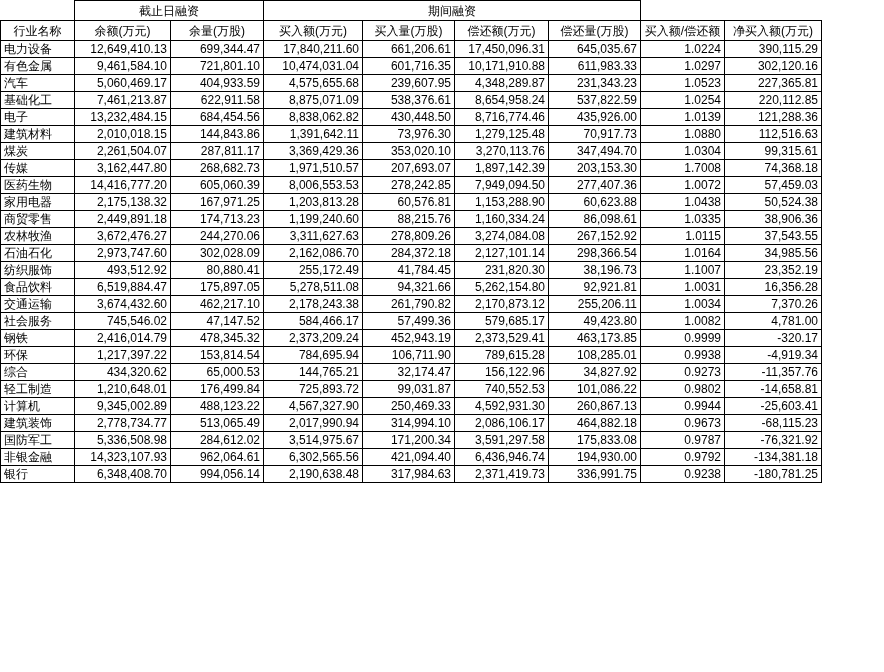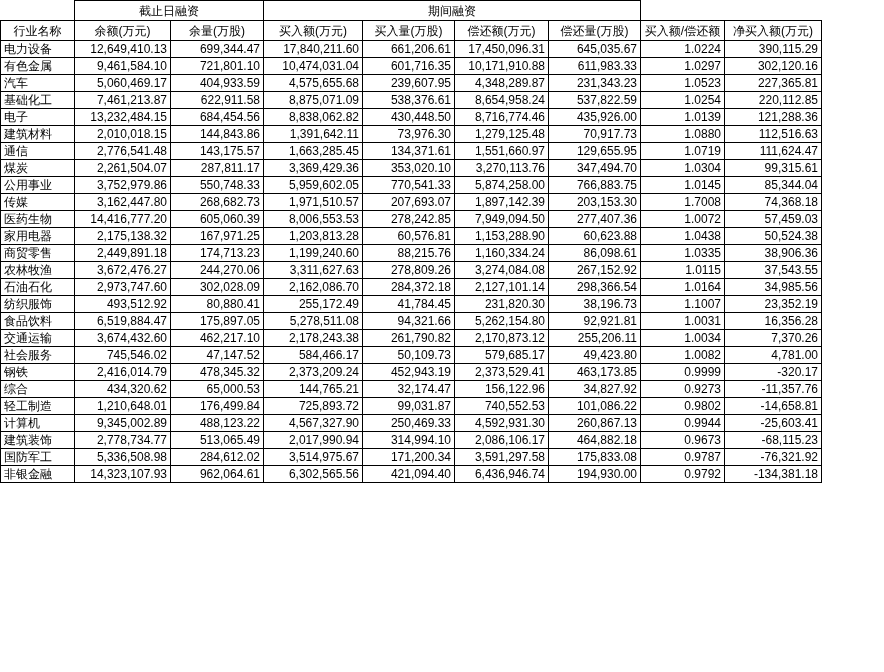--- a/index.html
+++ b/index.html
@@ -155,53 +155,31 @@
         <td class="num">2,010,018.15</td>
         <td class="num">144,843.86</td>
         <td class="num">1,391,642.11</td>
         <td class="num">73,976.30</td>
         <td class="num">1,279,125.48</td>
         <td class="num">70,917.73</td>
         <td class="num">1.0880</td>
         <td class="num">112,516.63</td>
       </tr>
       <tr>
-        <td class="nm">通信</td>
-        <td class="num">2,776,541.48</td>
-        <td class="num">143,175.57</td>
-        <td class="num">1,663,285.45</td>
-        <td class="num">134,371.61</td>
-        <td class="num">1,551,660.97</td>
-        <td class="num">129,655.95</td>
-        <td class="num">1.0719</td>
-        <td class="num">111,624.47</td>
-      </tr>
-      <tr>
         <td class="nm">煤炭</td>
         <td class="num">2,261,504.07</td>
         <td class="num">287,811.17</td>
         <td class="num">3,369,429.36</td>
         <td class="num">353,020.10</td>
         <td class="num">3,270,113.76</td>
         <td class="num">347,494.70</td>
         <td class="num">1.0304</td>
         <td class="num">99,315.61</td>
       </tr>
       <tr>
-        <td class="nm">公用事业</td>
-        <td class="num">3,752,979.86</td>
-        <td class="num">550,748.33</td>
-        <td class="num">5,959,602.05</td>
-        <td class="num">770,541.33</td>
-        <td class="num">5,874,258.00</td>
-        <td class="num">766,883.75</td>
-        <td class="num">1.0145</td>
-        <td class="num">85,344.04</td>
-      </tr>
-      <tr>
         <td class="nm">传媒</td>
         <td class="num">3,162,447.80</td>
         <td class="num">268,682.73</td>
         <td class="num">1,971,510.57</td>
         <td class="num">207,693.07</td>
         <td class="num">1,897,142.39</td>
         <td class="num">203,153.30</td>
         <td class="num">1.7008</td>
         <td class="num">74,368.18</td>
       </tr>
@@ -291,38 +269,49 @@
         <td class="num">2,170,873.12</td>
         <td class="num">255,206.11</td>
         <td class="num">1.0034</td>
         <td class="num">7,370.26</td>
       </tr>
       <tr>
         <td class="nm">社会服务</td>
         <td class="num">745,546.02</td>
         <td class="num">47,147.52</td>
         <td class="num">584,466.17</td>
-        <td class="num">50,109.73</td>
+        <td class="num">57,499.36</td>
         <td class="num">579,685.17</td>
         <td class="num">49,423.80</td>
         <td class="num">1.0082</td>
         <td class="num">4,781.00</td>
       </tr>
       <tr>
         <td class="nm">钢铁</td>
         <td class="num">2,416,014.79</td>
         <td class="num">478,345.32</td>
         <td class="num">2,373,209.24</td>
         <td class="num">452,943.19</td>
         <td class="num">2,373,529.41</td>
         <td class="num">463,173.85</td>
         <td class="num">0.9999</td>
         <td class="num">-320.17</td>
       </tr>
       <tr>
+        <td class="nm">环保</td>
+        <td class="num">1,217,397.22</td>
+        <td class="num">153,814.54</td>
+        <td class="num">784,695.94</td>
+        <td class="num">106,711.90</td>
+        <td class="num">789,615.28</td>
+        <td class="num">108,285.01</td>
+        <td class="num">0.9938</td>
+        <td class="num">-4,919.34</td>
+      </tr>
+      <tr>
         <td class="nm">综合</td>
         <td class="num">434,320.62</td>
         <td class="num">65,000.53</td>
         <td class="num">144,765.21</td>
         <td class="num">32,174.47</td>
         <td class="num">156,122.96</td>
         <td class="num">34,827.92</td>
         <td class="num">0.9273</td>
         <td class="num">-11,357.76</td>
       </tr>
@@ -374,14 +363,25 @@
         <td class="nm">非银金融</td>
         <td class="num">14,323,107.93</td>
         <td class="num">962,064.61</td>
         <td class="num">6,302,565.56</td>
         <td class="num">421,094.40</td>
         <td class="num">6,436,946.74</td>
         <td class="num">194,930.00</td>
         <td class="num">0.9792</td>
         <td class="num">-134,381.18</td>
       </tr>
+      <tr>
+        <td class="nm">银行</td>
+        <td class="num">6,348,408.70</td>
+        <td class="num">994,056.14</td>
+        <td class="num">2,190,638.48</td>
+        <td class="num">317,984.63</td>
+        <td class="num">2,371,419.73</td>
+        <td class="num">336,991.75</td>
+        <td class="num">0.9238</td>
+        <td class="num">-180,781.25</td>
+      </tr>
     </tbody>
 </table>
 
 </body></html>

